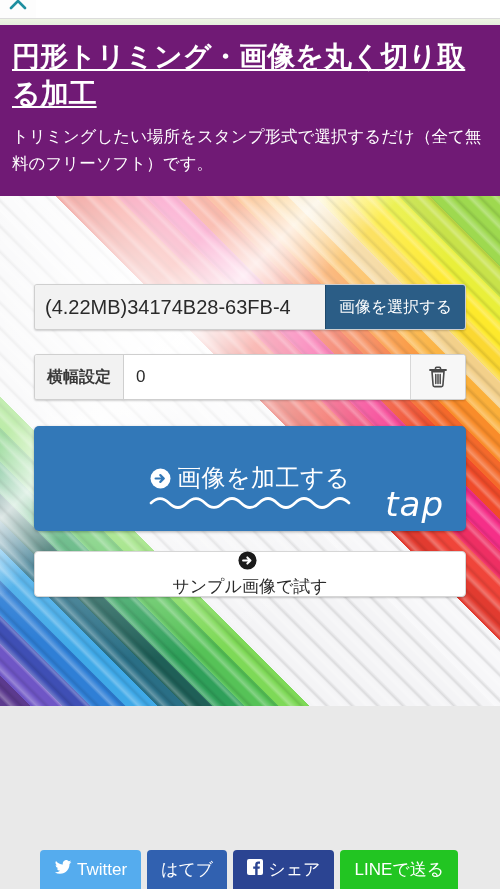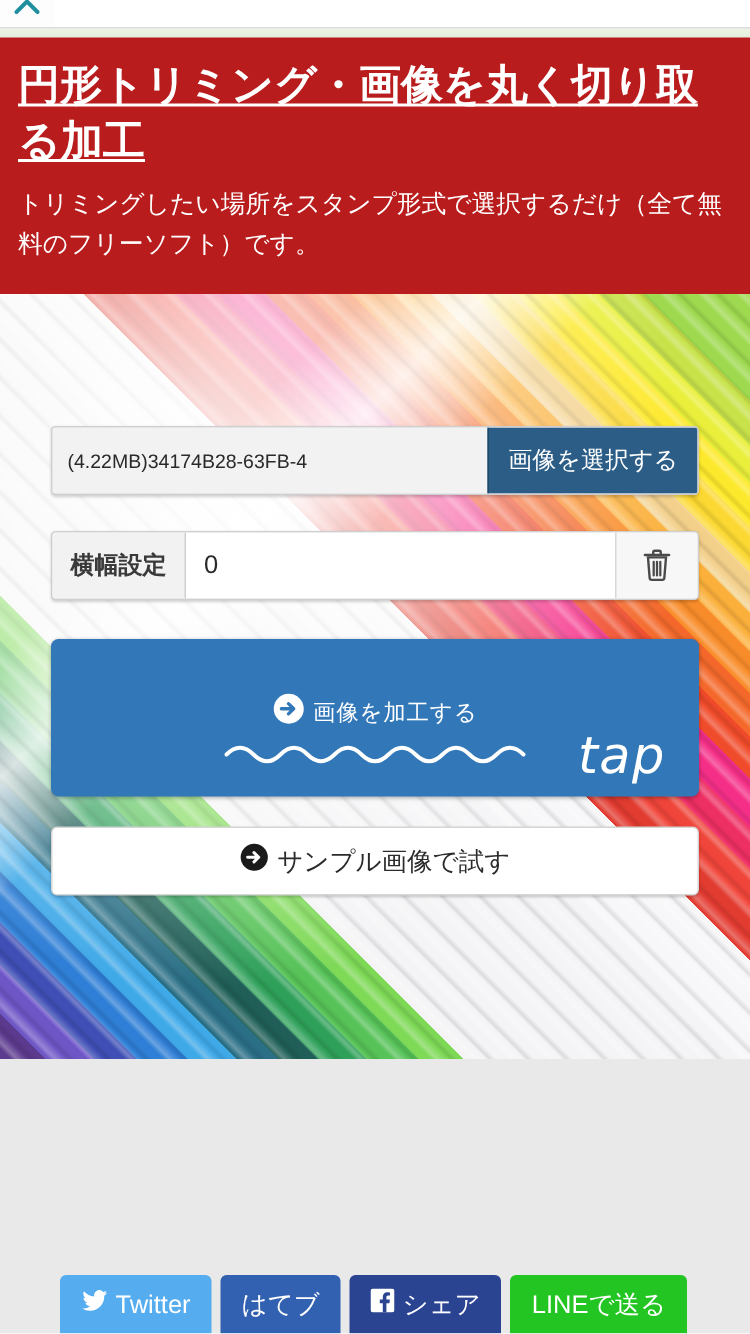--- a/index.html
+++ b/index.html
@@ -45,21 +45,21 @@
     height: 18px;
     background: #ffffff;
   }
   .thin-green {
     height: 6px;
     background: linear-gradient(#eef4e4, #e4eedd);
   }
 
   
   .hero {
-    background: #b91c1c;
+    background: #701a75;
     padding: 14px 12px 20px 12px;
     color: #ffffff;
   }
   .hero-title {
     margin: 0 0 10px 0;
     font-size: 28px;
     line-height: 1.32;
     font-weight: bold;
     color: #ffffff;
     text-decoration: underline;
@@ -155,21 +155,21 @@
     border: 1px solid #cfcfcf;
     border-radius: 3px;
     box-shadow: 0 1px 2px rgba(0,0,0,0.18);
     overflow: hidden;
   }
   .file-name {
     flex: 1;
     display: flex;
     align-items: center;
     padding: 0 10px;
-    font-size: 13px;
+    font-size: 20px;
     color: #2a2a2a;
     white-space: nowrap;
     overflow: hidden;
     background: #f2f2f2;
   }
   .file-btn {
     display: flex;
     align-items: center;
     justify-content: center;
     padding: 0 13px;
@@ -229,21 +229,21 @@
     background: #3278b8;
     border-radius: 5px;
     box-shadow: 0 1px 3px rgba(0,0,0,0.3);
     cursor: pointer;
   }
   .main-btn-label {
     position: absolute;
     left: 0; right: 0;
     top: 36px;
     text-align: center;
-    font-size: 15px;
+    font-size: 24px;
     color: #ffffff;
     letter-spacing: 0.5px;
   }
   .arrow-circle {
     display: inline-block;
     vertical-align: -3px;
     margin-right: 6px;
   }
   .squiggle {
     position: absolute;
@@ -271,20 +271,21 @@
     background: #ffffff;
     border: 1px solid #d6d6d6;
     border-radius: 4px;
     box-shadow: 0 1px 2px rgba(0,0,0,0.2);
     display: flex;
     align-items: center;
     justify-content: center;
     font-size: 17px;
     color: #2b2b2b;
     cursor: pointer;
+    flex-direction: column;
   }
   .sample-btn .arrow-circle { vertical-align: -3px; }
 
   
   .sharebar {
     position: absolute;
     left: 0; right: 0; bottom: 0;
     height: 49px;
     background: #e9e9e9;
     display: flex;

